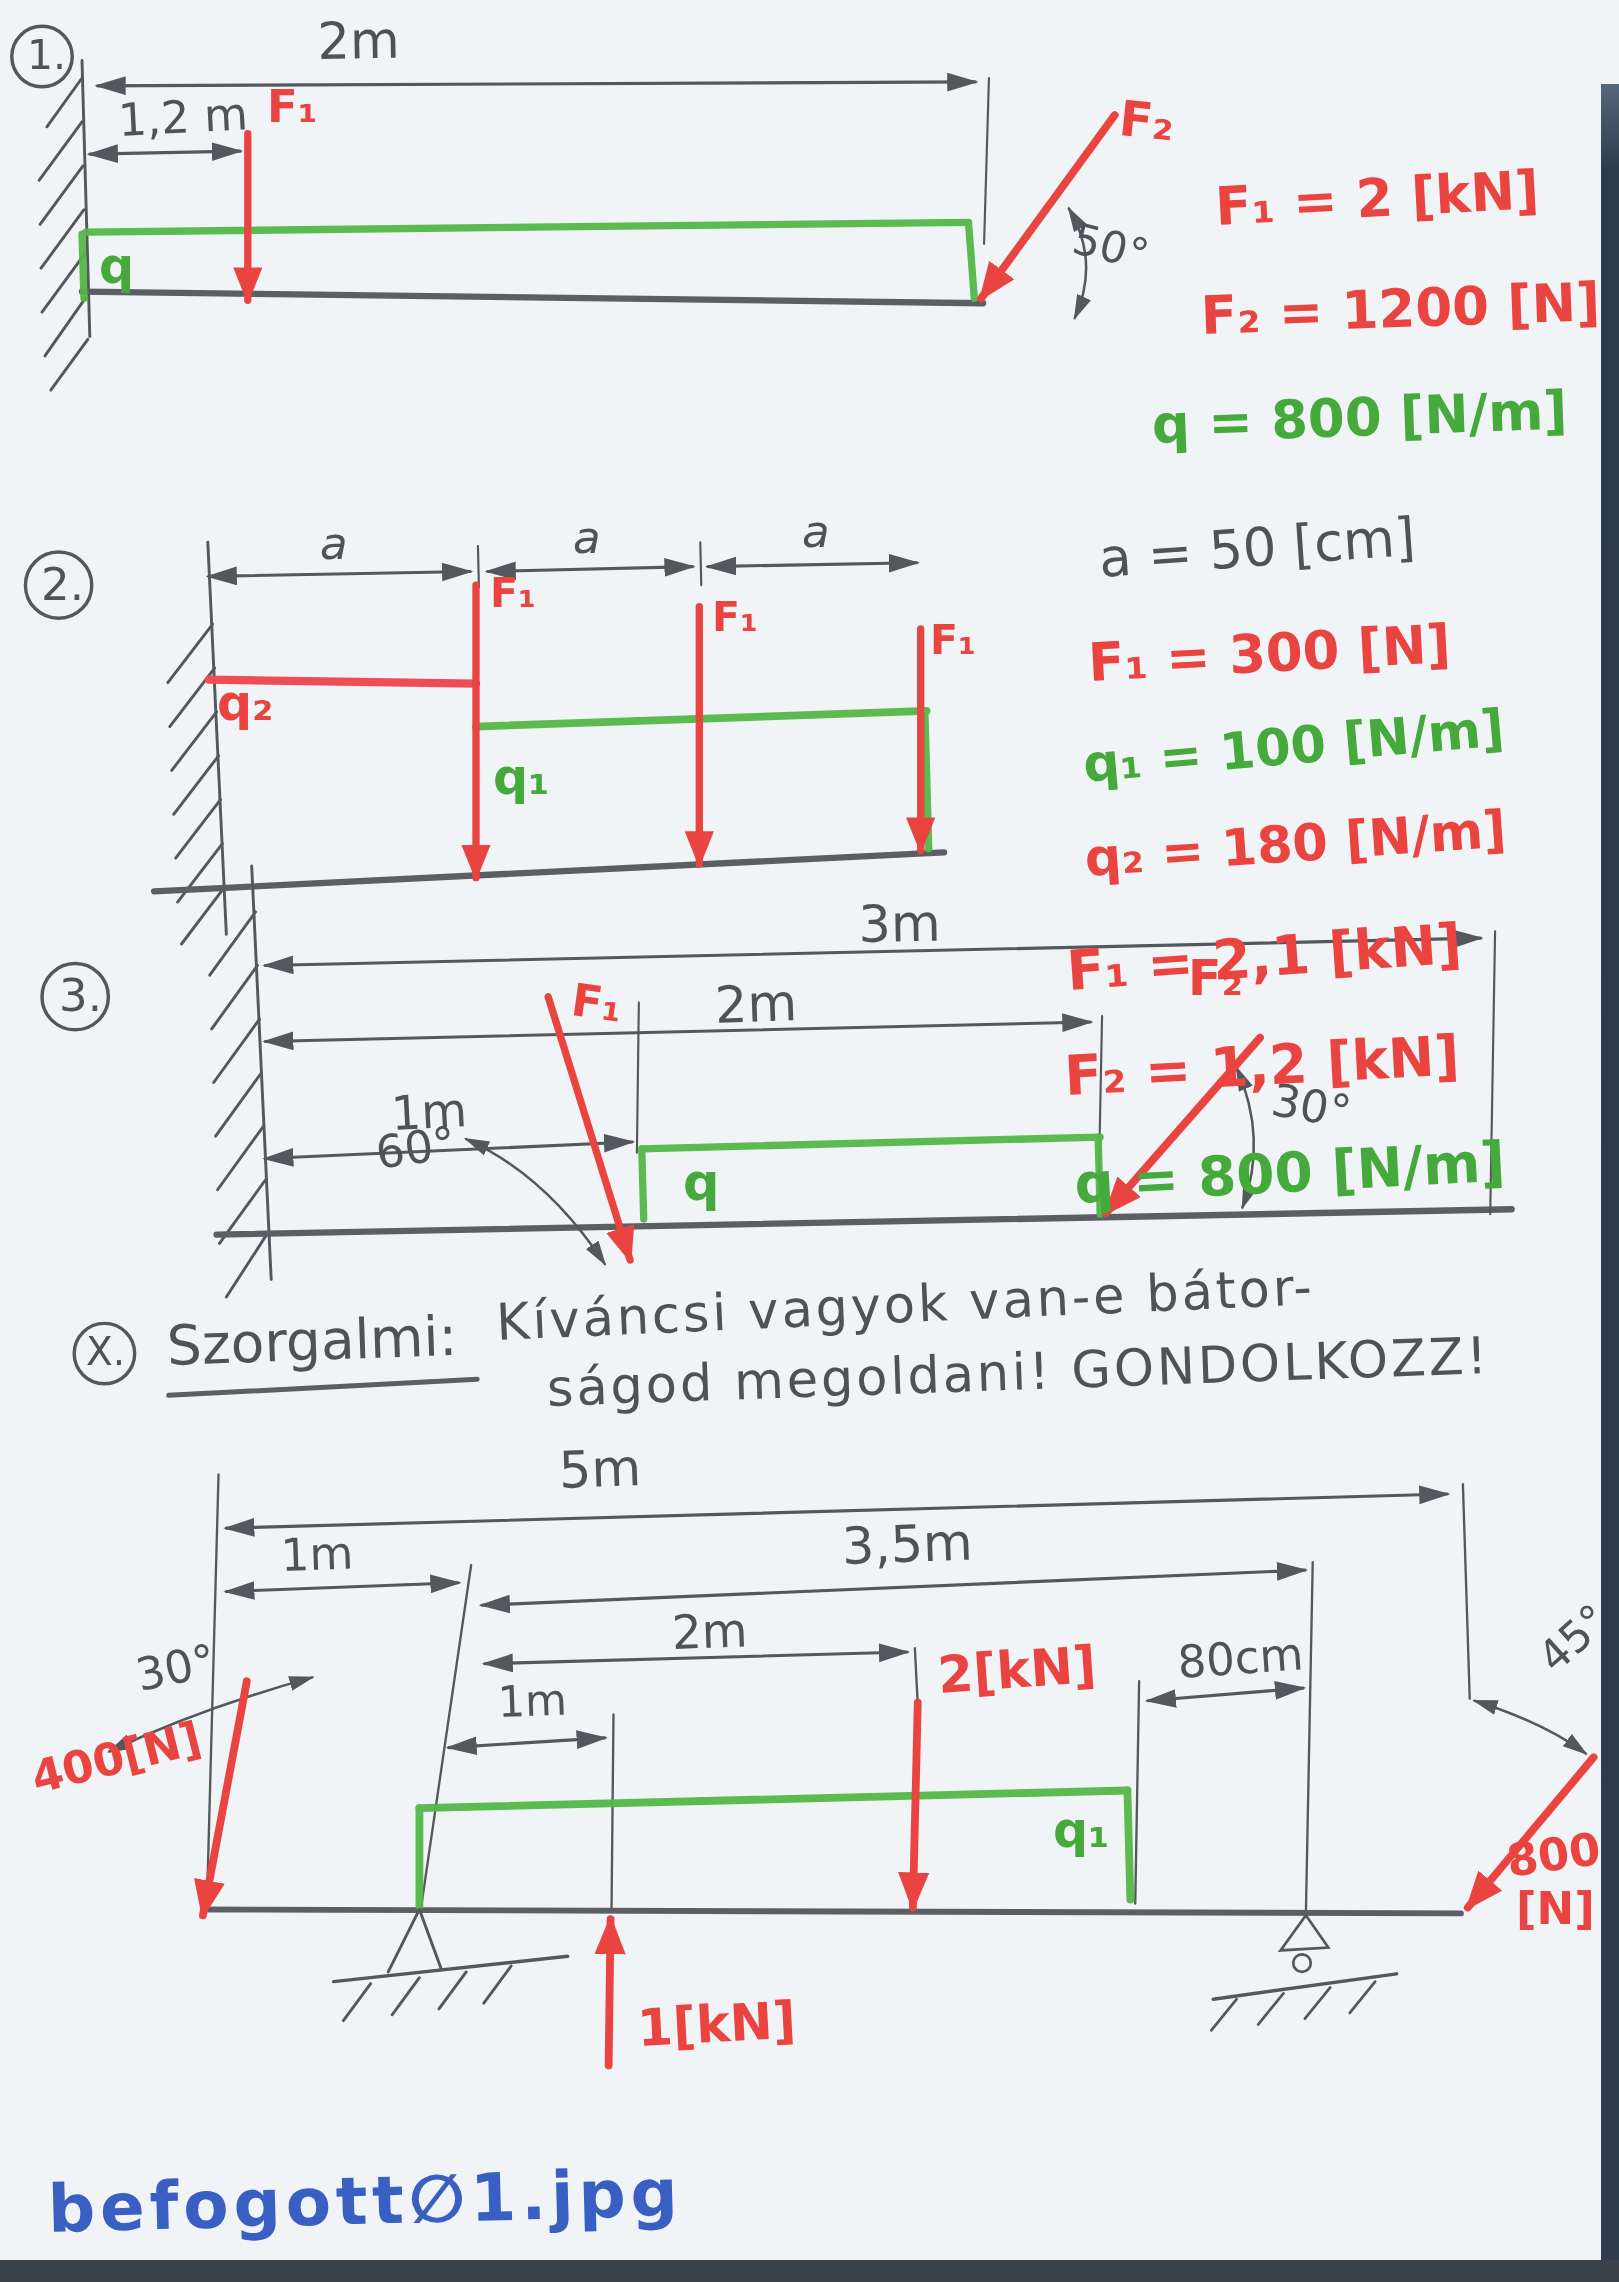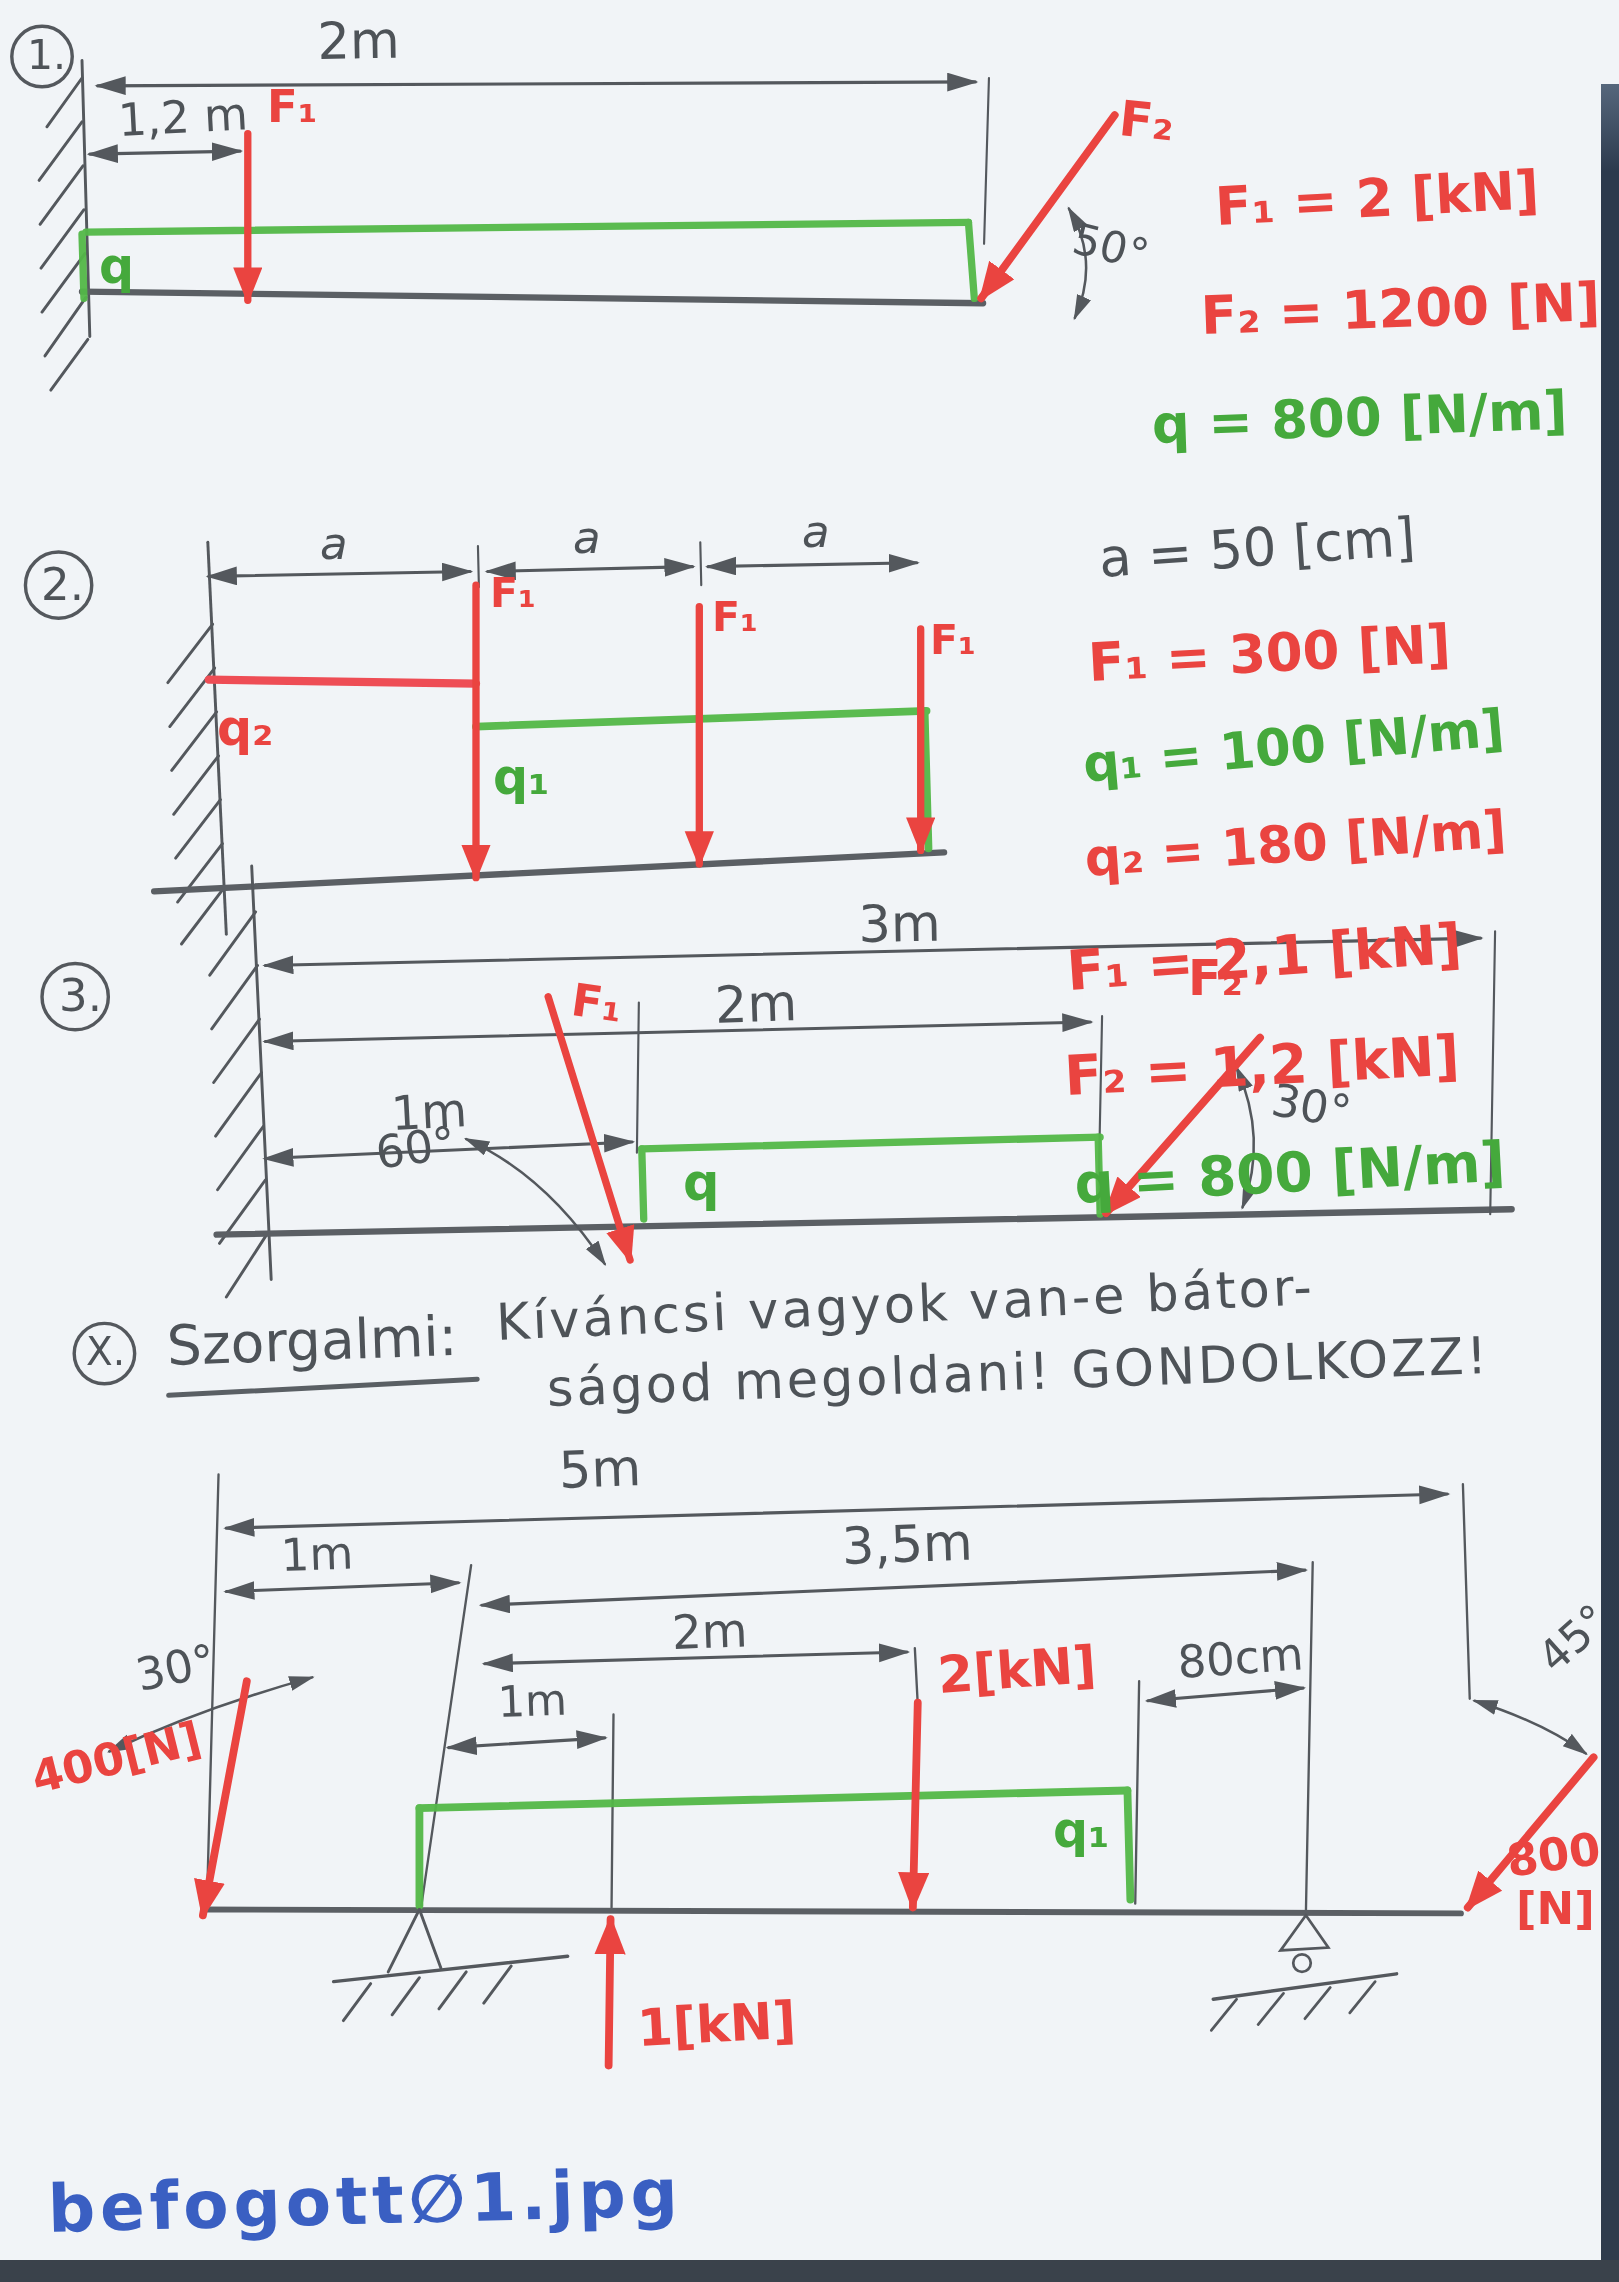--- a/index.html
+++ b/index.html
@@ -183,21 +183,21 @@
   <div class="lbl red" style="left:1200px;top:289px;font-size:53px;font-weight:bold;transform:rotate(-2deg);">F₂ = 1200 [N]</div>
   <div class="lbl green" style="left:1151px;top:398px;font-size:53px;font-weight:bold;transform:rotate(-2deg);">q = 800 [N/m]</div>
 
   <div class="lbl pencil" style="left:41px;top:562px;font-size:45px;">2.</div>
   <div class="lbl pencil" style="left:320px;top:521px;font-size:45px;font-style:italic;">a</div>
   <div class="lbl pencil" style="left:573px;top:515px;font-size:45px;font-style:italic;">a</div>
   <div class="lbl pencil" style="left:802px;top:509px;font-size:45px;font-style:italic;">a</div>
   <div class="lbl red" style="left:490px;top:573px;font-size:41px;font-weight:bold;">F₁</div>
   <div class="lbl red" style="left:712px;top:597px;font-size:41px;font-weight:bold;">F₁</div>
   <div class="lbl red" style="left:930px;top:620px;font-size:41px;font-weight:bold;">F₁</div>
-  <div class="lbl red" style="left:217px;top:704px;font-size:49px;font-weight:bold;">q₂</div>
+  <div class="lbl red" style="left:217px;top:679px;font-size:49px;font-weight:bold;">q₂</div>
   <div class="lbl green" style="left:493px;top:753px;font-size:49px;font-weight:bold;">q₁</div>
   <div class="lbl pencil" style="left:1097px;top:532px;font-size:53px;transform:rotate(-4deg);">a = 50 [cm]</div>
   <div class="lbl red" style="left:1087px;top:636px;font-size:53px;font-weight:bold;transform:rotate(-3deg);">F₁ = 300 [N]</div>
   <div class="lbl green" style="left:1081px;top:739px;font-size:51px;font-weight:bold;transform:rotate(-5deg);">q₁ = 100 [N/m]</div>
   <div class="lbl red" style="left:1083px;top:833px;font-size:51px;font-weight:bold;transform:rotate(-4deg);">q₂ = 180 [N/m]</div>
 
   <div class="lbl pencil" style="left:59px;top:973px;font-size:45px;">3.</div>
   <div class="lbl pencil" style="left:858px;top:899px;font-size:51px;transform:rotate(-1deg);">3m</div>
   <div class="lbl pencil" style="left:714px;top:980px;font-size:51px;transform:rotate(-2deg);">2m</div>
   <div class="lbl pencil" style="left:390px;top:1090px;font-size:47px;transform:rotate(-3deg);">1m</div>

